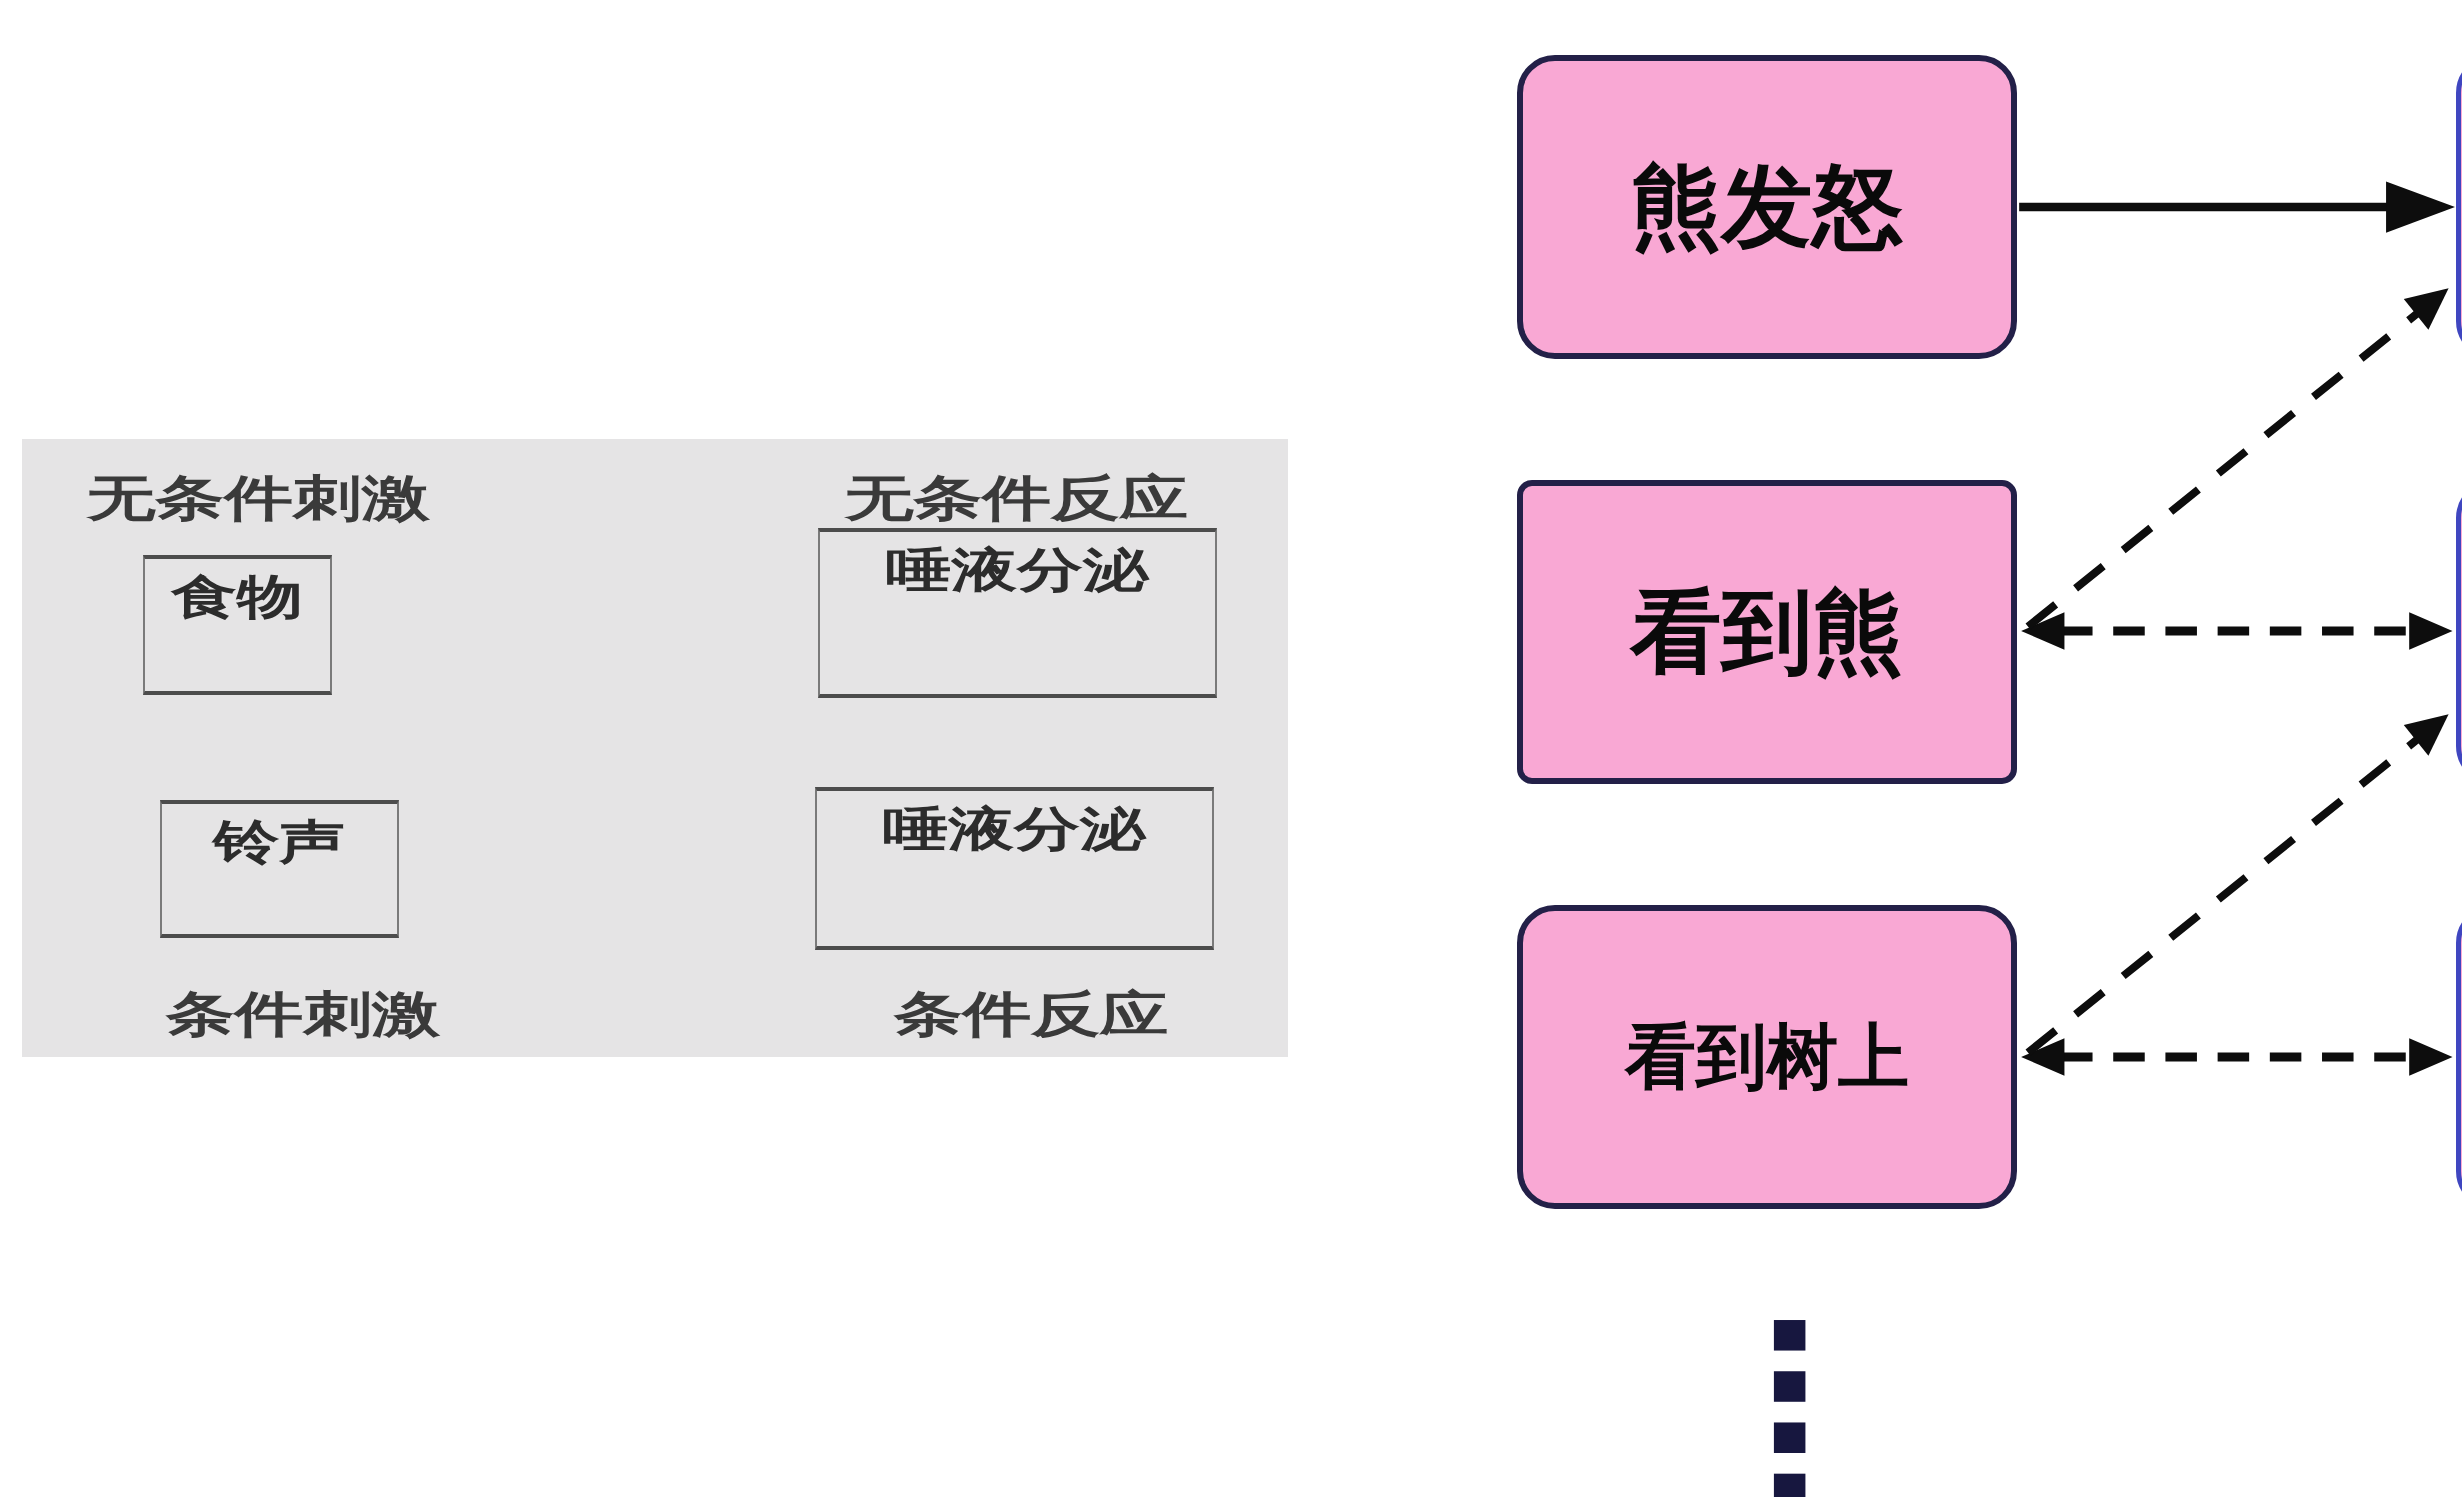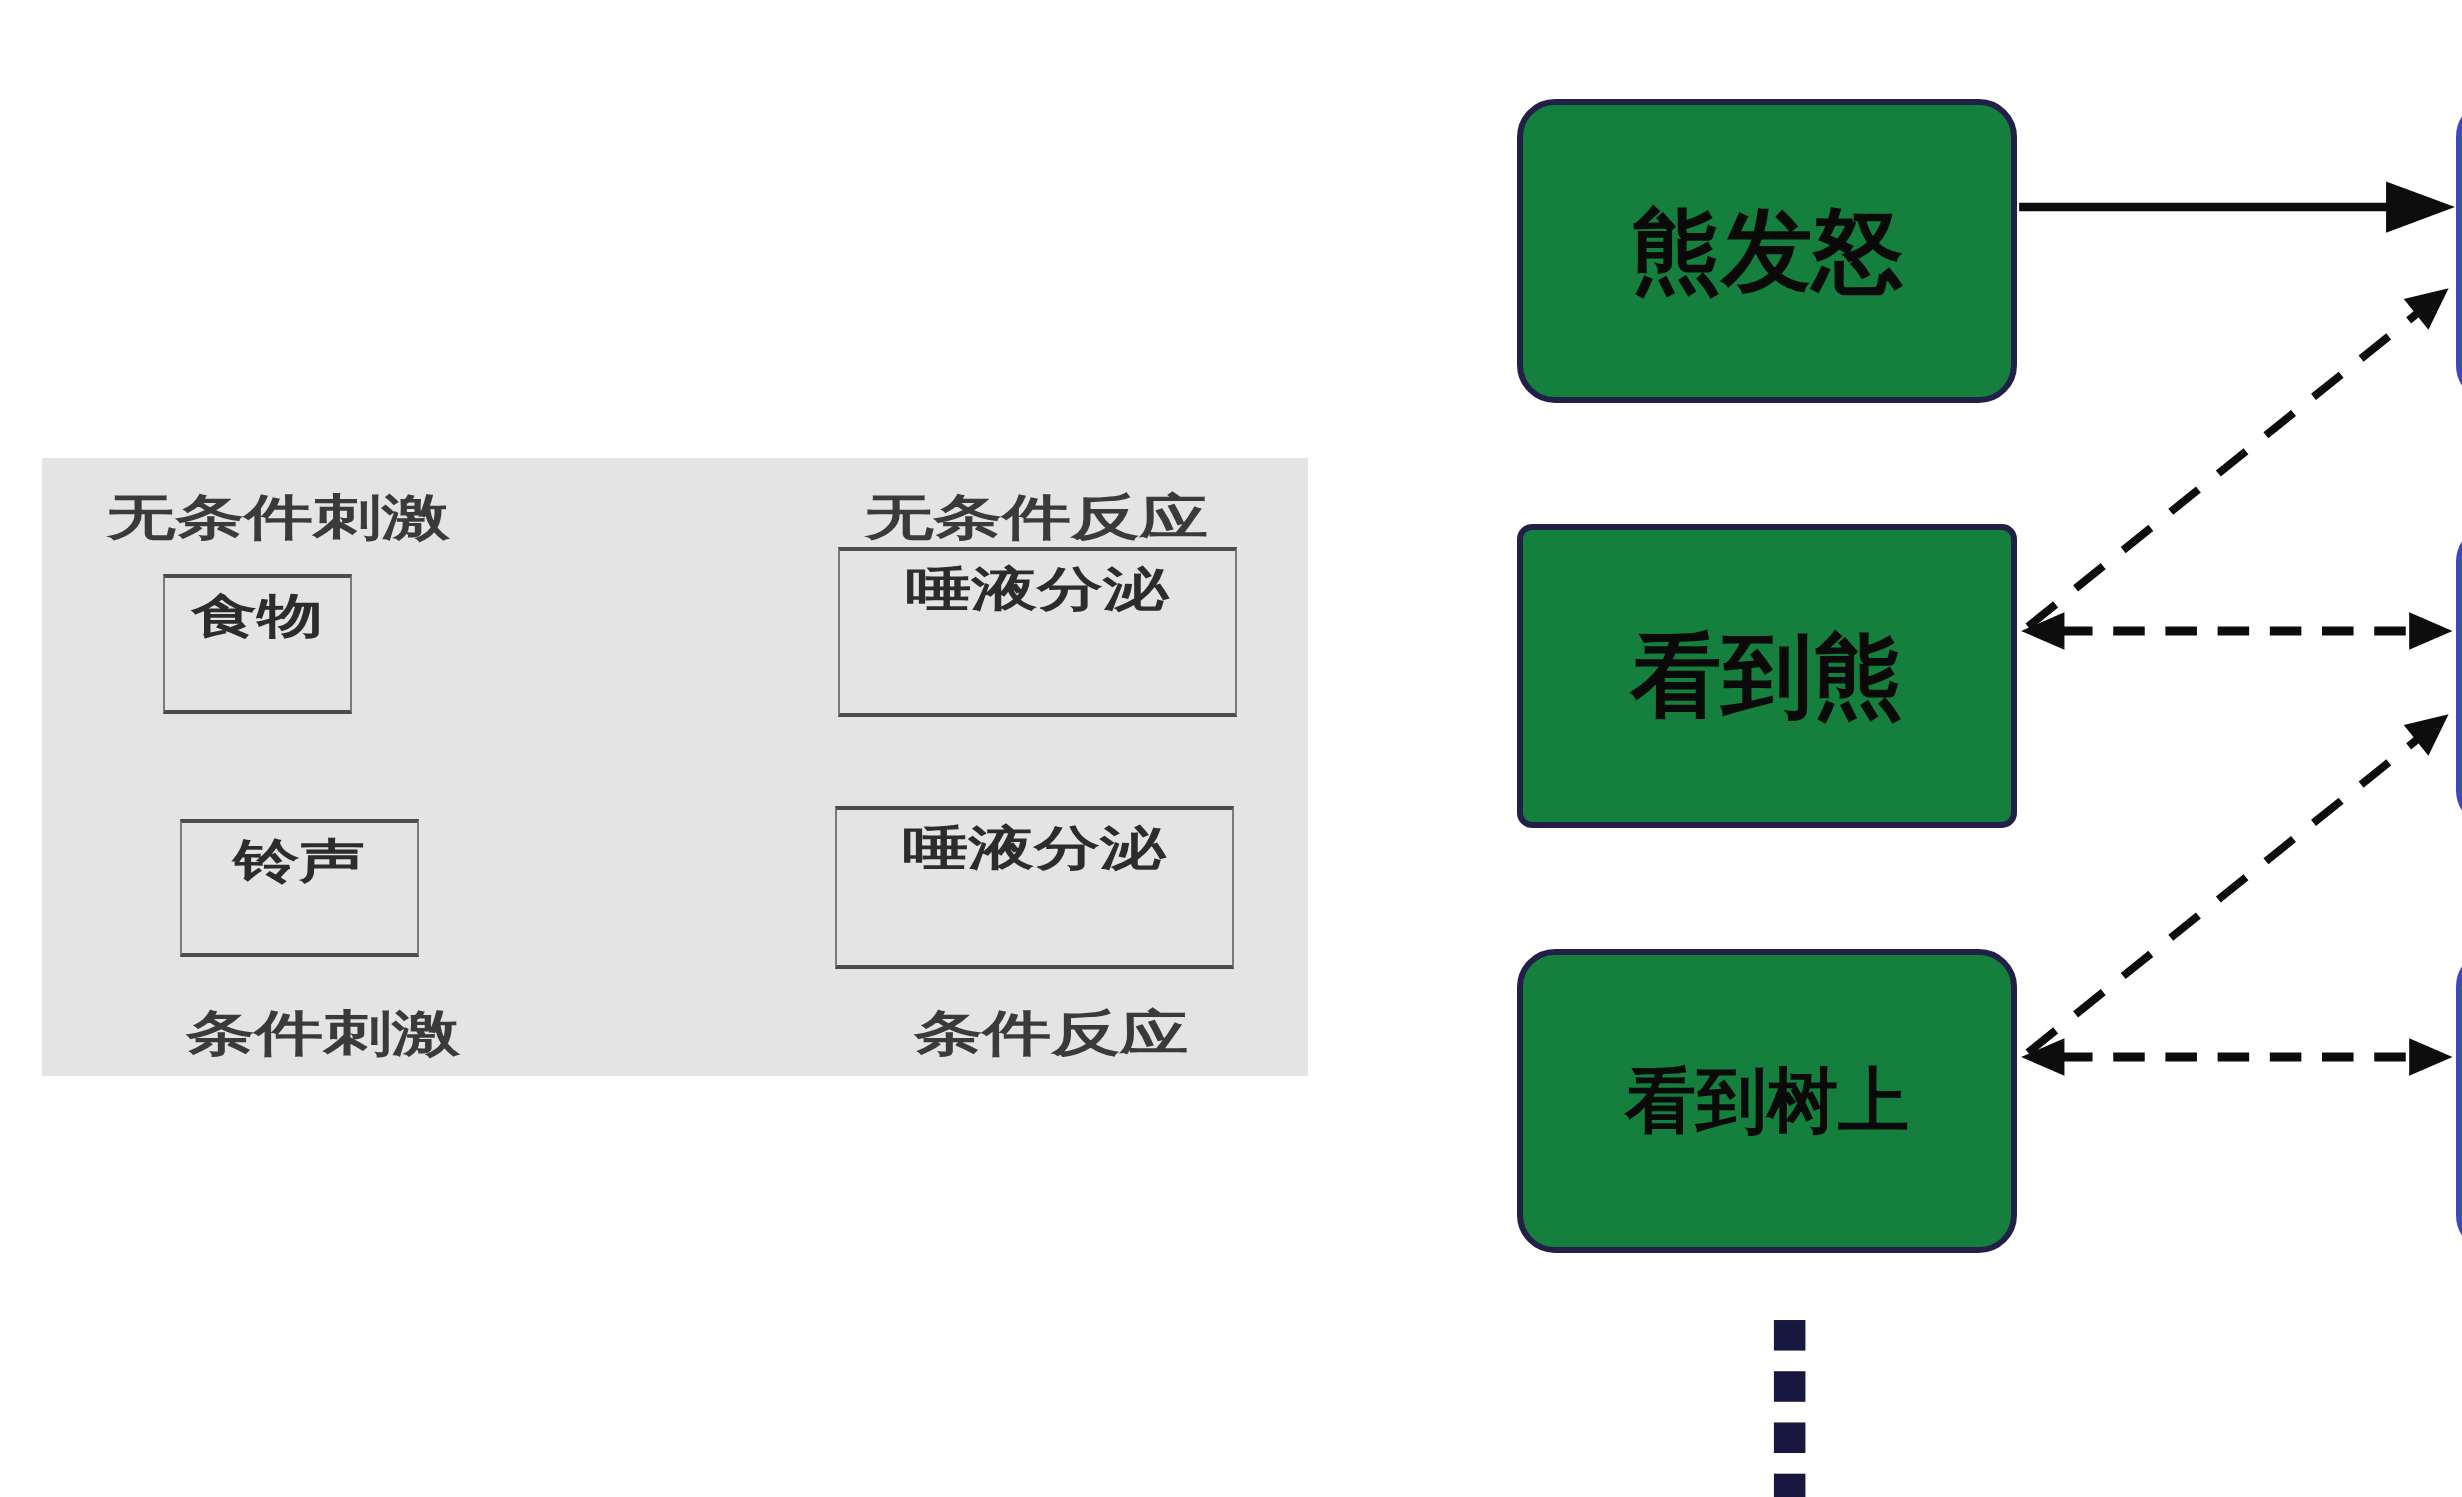--- a/index.html
+++ b/index.html
@@ -3,37 +3,37 @@
 <meta charset="utf-8">
 <style>
   html,body { margin:0; padding:0; background:#ffffff; }
   .canvas {
     position:relative; width:3306px; height:1498px; background:#ffffff;
     font-family:"Liberation Sans","DejaVu Sans",sans-serif; overflow:hidden;
   }
   svg.connectors { position:absolute; left:0; top:0; width:3306px; height:1498px; }
 
   
-  .panel { position:absolute; left:21.7px; top:458px; width:1266px; height:618px; background:#e5e4e5;margin-left:20px; }
+  .panel { position:absolute; left:21.7px; top:439px; width:1266px; height:618px; background:#e5e4e5; }
   .plabel {
     position:absolute; font-size:49px; font-weight:600; color:#3a3a3a; white-space:nowrap;
   }
   .stretch { display:inline-block; transform:scaleX(1.4); transform-origin:left center; white-space:nowrap; }
   .stretch-c { display:inline-block; transform:scaleX(1.4); transform-origin:center top; white-space:nowrap; }
   .pbox {
     position:absolute; box-sizing:border-box; background:transparent;
     border:2.5px solid #7a7a7a; border-top:4.4px solid #4c4c4c; border-bottom:4.4px solid #4c4c4c;
     display:flex; justify-content:center; align-items:flex-start; padding-top:6.9px;
   }
   .pbox .txt { font-size:47px; font-weight:600; color:#2c2c2c; }
 
   
   .rbox {
-    position:absolute; box-sizing:border-box; background:#15803d;
-    display:flex; flex-direction:column; justify-content:center; align-items:center; text-align:center;margin-top:44px;
+    position:absolute; box-sizing:border-box; background:#f9a8d4;
+    display:flex; flex-direction:column; justify-content:center; align-items:center; text-align:center;
   }
   .state { left:1517px; width:500px; height:304px; border:6.9px solid #232048; border-radius:38px; }
   .value { left:2456px; width:493px; height:304px; border:5.9px solid #3f46c0; border-radius:38px; }
   .cjk  { font-weight:700; font-size:91px; color:#0a0a0a; line-height:1.28; }
   .claw { font-size:71px; }
 </style>
 </head>
 <body>
 
 <div class="canvas">

